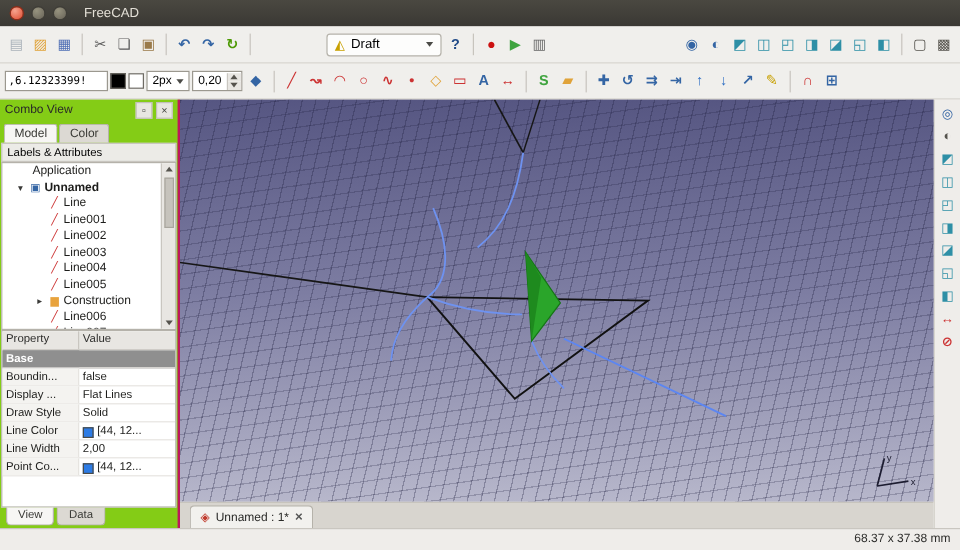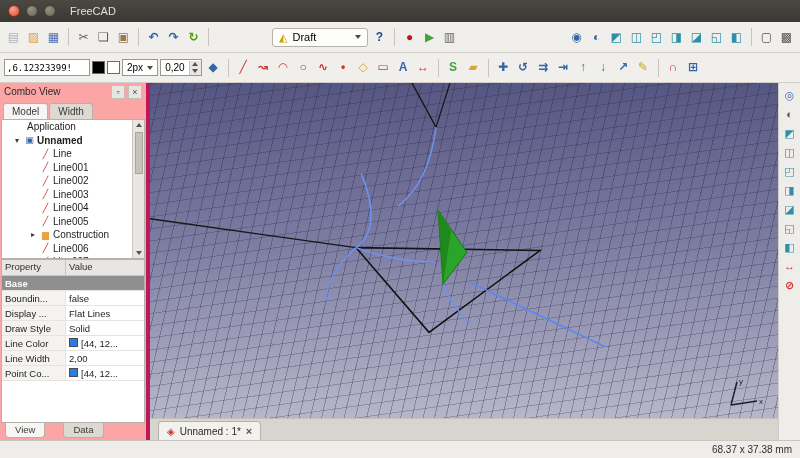--- a/index.html
+++ b/index.html
@@ -30,21 +30,21 @@
   .swatchbtn.face{background:#fff;}
   .width-select{display:flex;align-items:center;gap:4px;background:#fff;border:1px solid #9b988f;height:17px;padding:0 4px;font-size:10px;box-sizing:border-box;}
   .spinbox{display:flex;align-items:center;border:1px solid #9b988f;background:#fff;height:17px;font-size:10px;padding-left:4px;box-sizing:border-box;}
   .spin-arrows{display:flex;flex-direction:column;margin-left:4px;border-left:1px solid #c9c6c0;}
   .spin-btn{width:11px;height:7px;display:flex;align-items:center;justify-content:center;background:#e8e6e2;}
   .tri-up{width:0;height:0;border-left:3px solid transparent;border-right:3px solid transparent;border-bottom:4px solid #55534d;}
   .tri-down{width:0;height:0;border-left:3px solid transparent;border-right:3px solid transparent;border-top:4px solid #55534d;}
 
   
   .main{flex:1;display:flex;min-height:0;}
-  .left-panel{width:150px;flex:0 0 150px;display:flex;flex-direction:column;background:#fca5a5;border-right:4px solid #be185d;box-sizing:border-box;}
+  .left-panel{width:150px;flex:0 0 150px;display:flex;flex-direction:column;background:#84cc16;border-right:2px solid #be185d;box-sizing:border-box;}
   .cv-header{height:17px;flex:0 0 17px;display:flex;align-items:center;font-size:10px;padding:0 4px;color:#2a2a28;}
   .cv-btns{margin-left:auto;display:flex;gap:3px;}
   .cv-btn{width:12px;height:12px;line-height:12px;text-align:center;font-size:9px;color:#4a4a46;border:1px solid #c3c0b9;background:#e8e6e1;}
   .panel-tabs{height:19px;flex:0 0 19px;display:flex;align-items:flex-end;padding-left:3px;gap:1px;}
   .ptab{font-size:10px;padding:2px 8px 2px;background:#dcd9d3;border:1px solid #b5b2aa;border-bottom:none;border-radius:3px 3px 0 0;color:#3a3a36;}
   .ptab.active{background:#f7f6f4;}
   .attr-header{height:16px;flex:0 0 16px;background:#ecebe7;border:1px solid #c9c6c0;font-size:9.5px;display:flex;align-items:center;padding:0 4px;margin:0 1px;box-sizing:border-box;}
   .tree{height:140px;flex:0 0 140px;background:#fff;border:1px solid #b5b2aa;margin:0 1px;overflow:hidden;display:flex;box-sizing:border-box;}
   .tree-inner{flex:1;overflow:hidden;}
   .vscroll{width:12px;flex:0 0 12px;background:#e8e6e2;border-left:1px solid #c9c6c0;display:flex;flex-direction:column;align-items:center;box-sizing:border-box;}
@@ -56,26 +56,26 @@
   .trow.lvl1{padding-left:13px;}
   .trow.lvl2{padding-left:29px;}
   .tarrow{width:9px;flex:0 0 9px;font-size:8px;color:#3a3a38;}
   .ticon{width:11px;flex:0 0 11px;text-align:center;font-size:9px;margin-right:2px;}
   .props{flex:1;margin:0 1px;border:1px solid #b5b2aa;background:#fff;overflow:hidden;display:flex;flex-direction:column;box-sizing:border-box;min-height:0;}
   .phead{display:flex;height:15px;flex:0 0 15px;background:#e8e6e2;border-bottom:1px solid #c9c6c0;font-size:9.5px;color:#2e2e2c;}
   .phname{width:64px;flex:0 0 64px;padding:1px 3px;border-right:1px solid #c9c6c0;box-sizing:border-box;}
   .phval{padding:1px 3px;}
   .prow{display:flex;height:14px;flex:0 0 14px;font-size:9.5px;border-bottom:1px solid #e6e4e0;align-items:center;color:#1d1d1b;}
   .pname{width:64px;flex:0 0 64px;padding:0 3px;border-right:1px solid #e6e4e0;background:#f4f3f0;height:100%;display:flex;align-items:center;white-space:nowrap;overflow:hidden;box-sizing:border-box;}
-  .pval{flex:1;padding:0 3px;display:flex;align-items:flex-start;gap:3px;white-space:nowrap;overflow:hidden;}
+  .pval{flex:1;padding:0 3px;display:flex;align-items:flex-end;gap:3px;white-space:nowrap;overflow:hidden;}
   .prow.group{background:#8f8f8f;}
   .prow.group .pname{background:#8f8f8f;color:#fff;font-weight:bold;border-right:none;width:auto;}
   .swatch{display:none;width:9px;height:9px;border:1px solid #4a4a46;box-sizing:border-box;}
   .prow.has-swatch .swatch{display:inline-block;}
-  .bottom-tabs{height:17px;flex:0 0 17px;display:flex;align-items:flex-start;padding-left:5px;gap:18px;}
+  .bottom-tabs{height:17px;flex:0 0 17px;display:flex;align-items:flex-start;padding-left:5px;gap:2px;}
   .btab{font-size:9.5px;padding:1px 9px 2px;background:#dcd9d3;border:1px solid #b5b2aa;border-top:none;border-radius:0 0 4px 4px;color:#3a3a36;}
   .btab.active{background:#f7f6f4;}
 
   
   .center{flex:1;display:flex;flex-direction:column;min-width:0;}
   .viewport{flex:1;position:relative;overflow:hidden;background:linear-gradient(180deg,#565682 0%,#7d7da2 48%,#b7b7cb 100%);}
   .viewport::before{content:"";position:absolute;inset:0;
     background-image:
       repeating-linear-gradient(103deg, rgba(30,30,62,0.30) 0 1px, transparent 1px 11px),
       repeating-linear-gradient(172deg, rgba(30,30,62,0.24) 0 1px, transparent 1px 12px);}
@@ -232,21 +232,24 @@
     <div class="left-panel">
       <div class="cv-header">
         <span>Combo View</span>
         <span class="cv-btns">
           <span class="cv-btn">▫</span>
           <span class="cv-btn">×</span>
         </span>
       </div>
       <div class="panel-tabs">
         <span class="ptab active">Model</span>
-        <span class="ptab">Width</span>
+        <span class="ptab">Color</span>
+      </div>
+      <div class="attr-header">
+        <span>Labels &amp; Attributes</span>
       </div>
       <div class="tree">
         <div class="tree-inner">
 
         <div class="trow lvl0">
               <span class="tarrow"></span>
               <span class="ticon"></span>
               <span class="tlabel">Application</span>
             </div>
             <div class="trow lvl1 bold">

